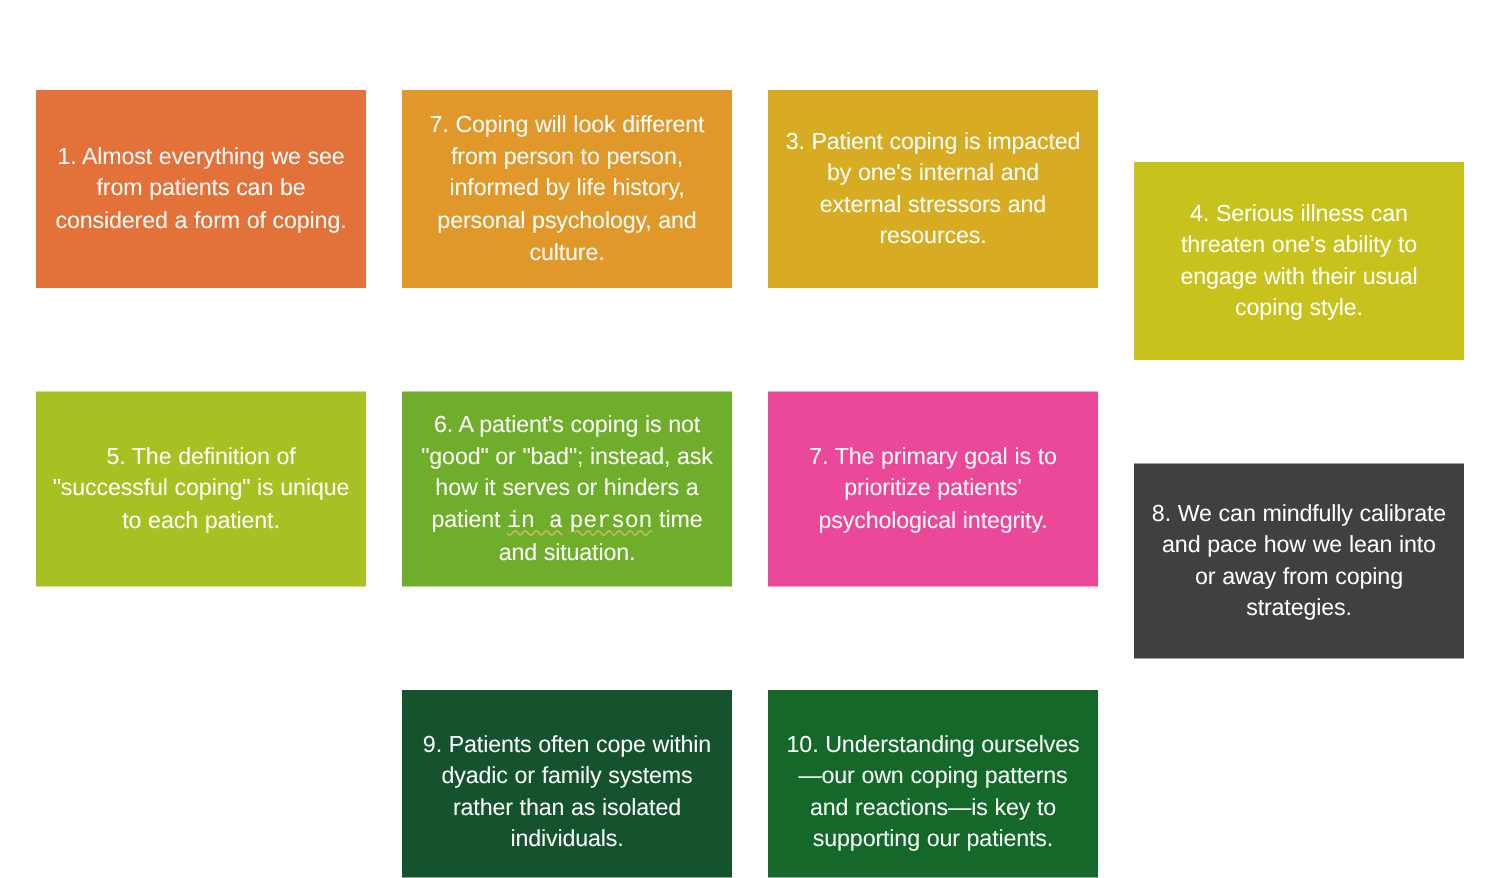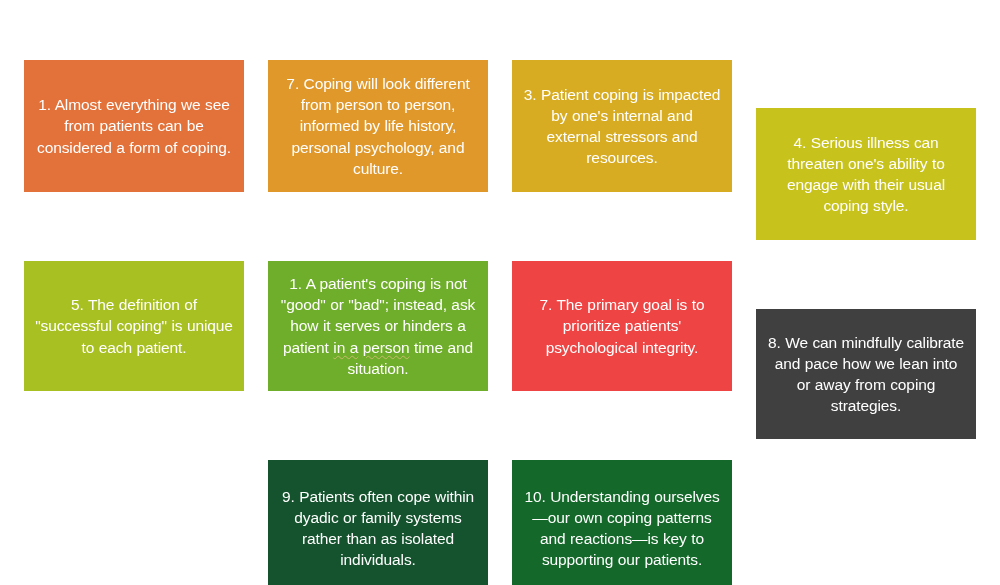--- a/index.html
+++ b/index.html
@@ -60,20 +60,21 @@
 
   .card p {
     margin: 0;
   }
   .misspell {
     text-decoration: underline;
     text-decoration-style: wavy;
     text-decoration-color: #c8b96b;
     text-decoration-thickness: 1px;
     text-underline-offset: 2px;
+    font-family: Liberation Mono, monospace;
   }
 </style>
 </head>
 <body>
 
 <div id="slide">
   <div id="grid">
 
     <div class="card r1 c1 h132" style="background:#E2713A">
       <p>1. Almost everything we see from patients can be considered a form of coping.</p>
@@ -89,24 +90,24 @@
 
     <div class="card r1 c4 h132" style="background:#C8C31C">
       <p>4. Serious illness can threaten one's ability to engage with their usual coping style.</p>
     </div>
 
     <div class="card r2 c1 h130" style="background:#A8C022">
       <p>5. The definition of "successful coping" is unique to each patient.</p>
     </div>
 
     <div class="card r2 c2 h130" style="background:#6FAE2A">
-      <p><span>1. A patient's coping is not "good" or "bad"; instead, ask how it serves or hinders a patient </span><span class="misspell">in a</span><span> </span><span class="misspell">person</span><span> time and situation.</span></p>
+      <p><span>6. A patient's coping is not "good" or "bad"; instead, ask how it serves or hinders a patient </span><span class="misspell">in a</span><span> </span><span class="misspell">person</span><span> time and situation.</span></p>
     </div>
 
-    <div class="card r2 c3 h130" style="background:#ef4444">
+    <div class="card r2 c3 h130" style="background:#ec4899">
       <p>7. The primary goal is to prioritize patients' psychological integrity.</p>
     </div>
 
     <div class="card r2 c4 h130" style="background:#404040">
       <p>8. We can mindfully calibrate and pace how we lean into or away from coping strategies.</p>
     </div>
 
     <div class="card r3 c2 h136" style="background:#14532d">
       <p>9. Patients often cope within dyadic or family systems rather than as isolated individuals.</p>
     </div>

